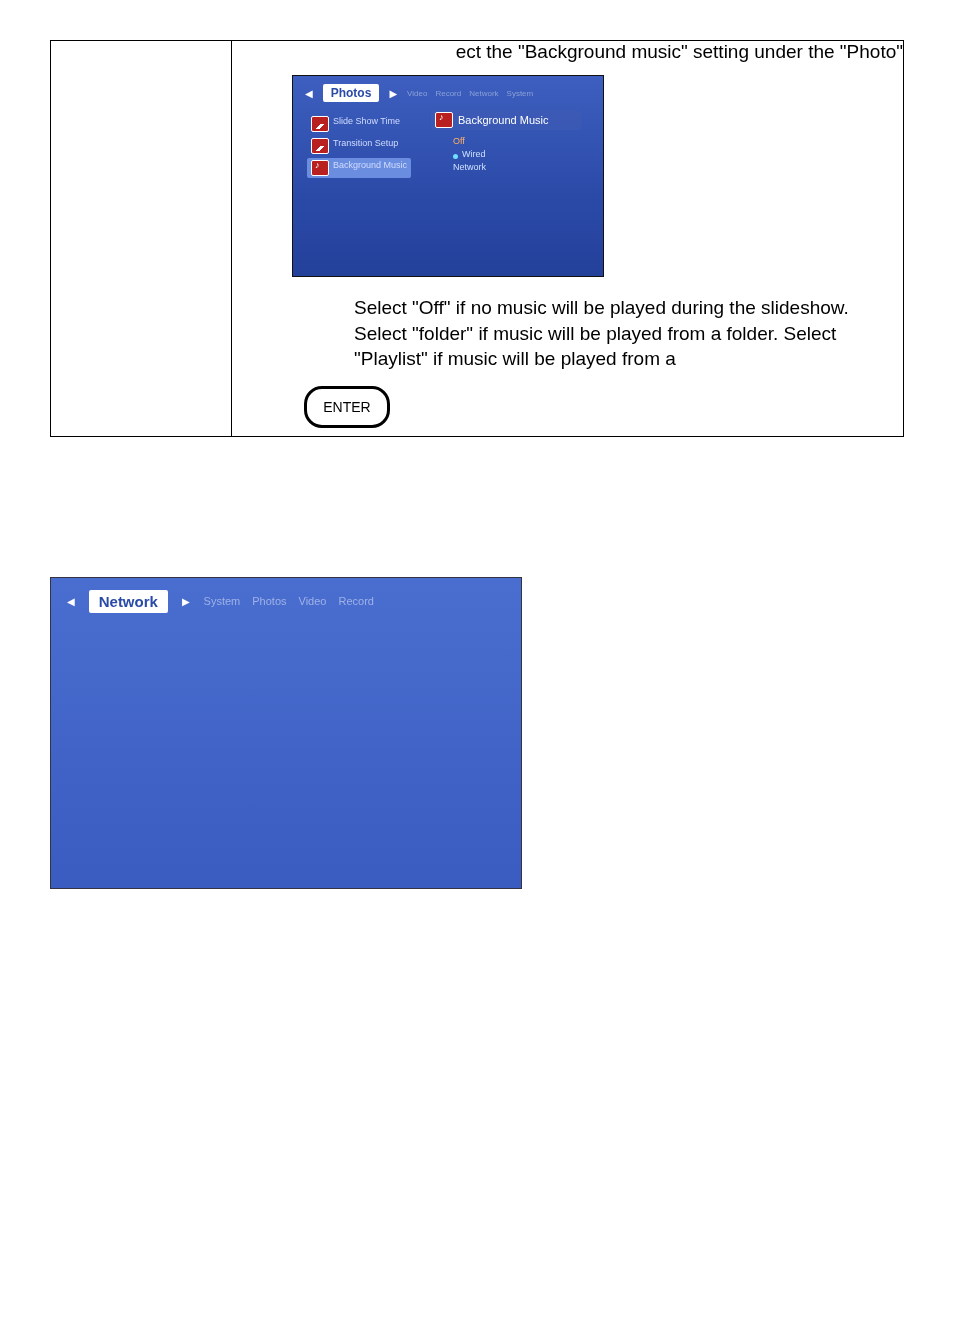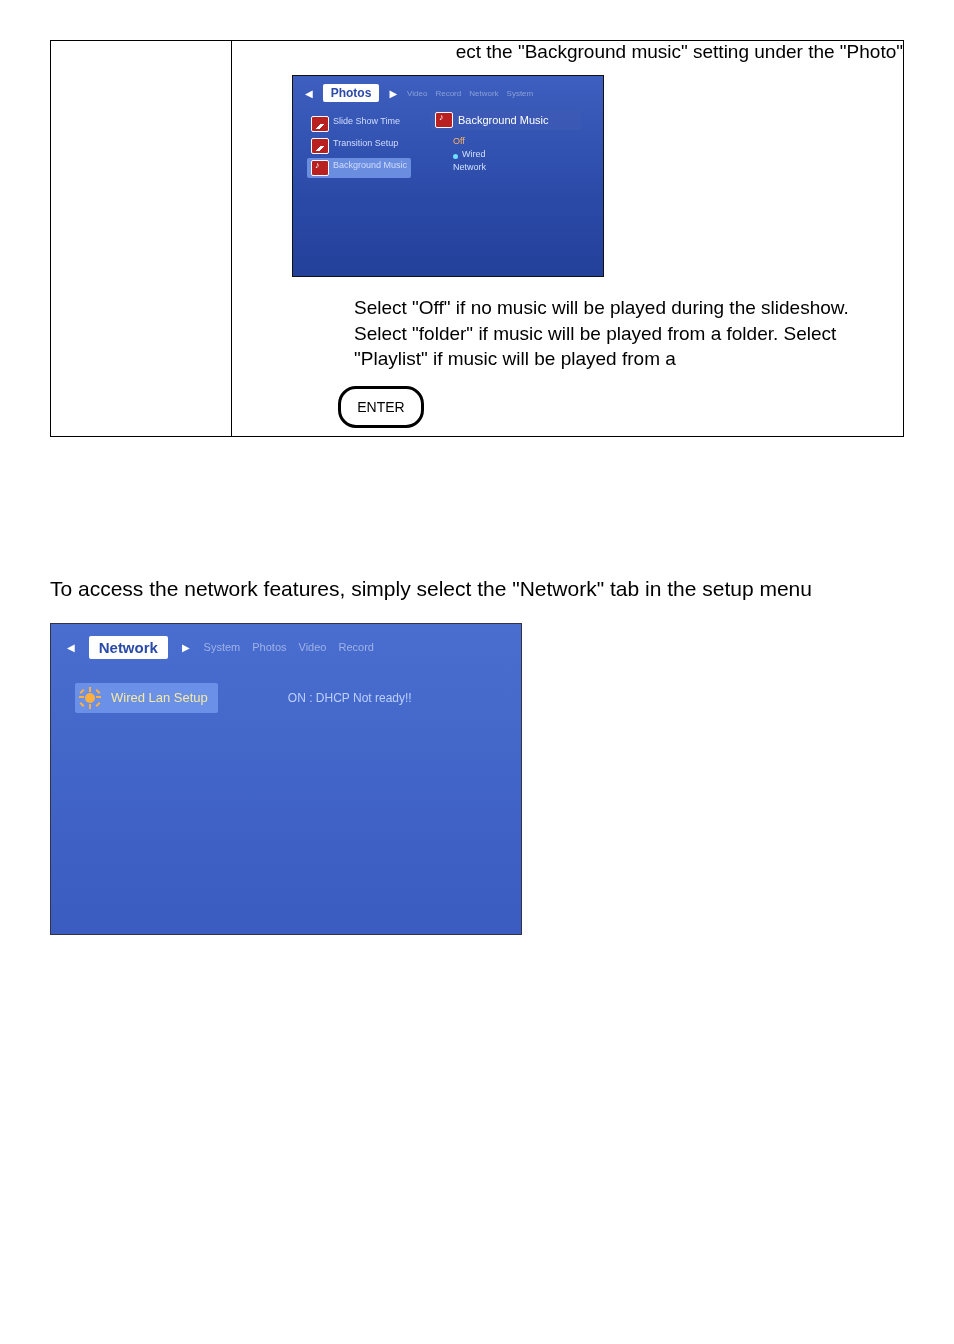--- a/index.html
+++ b/index.html
@@ -155,21 +155,21 @@
   .dot {
     width: 5px; height: 5px; background: #6fe0ff; border-radius: 50%;
   }
   .explain {
     font-size: 19px;
     line-height: 1.35;
     margin: 10px 0 10px 122px;
     max-width: 530px;
   }
   .enter-btn {
-    margin: 4px 0 8px 106px;
+    margin: 4px 0 8px 72px;
     width: 80px;
     height: 36px;
     border: 3px solid #000;
     border-radius: 18px / 18px;
     display: flex;
     align-items: center;
     justify-content: center;
     font-size: 14px;
   }
   .section-gap {
@@ -317,44 +317,26 @@
             <span>ENTER</span>
           </div>
         </div>
       </td>
     </tr>
   </tbody>
     </table>
 
   <div class="section-gap"></div>
 
-  <div class="network-text">To access the network features, simply select the "Network" tab in the setup menu</div>
 
   <div class="screenshot-network">
     <div class="net-tabbar">
       <span class="arrow-mark">◀</span>
       <span class="net-tab-active">Network</span>
       <span class="arrow-mark">▶</span>
       <span>System</span>
       <span>Photos</span>
       <span>Video</span>
       <span>Record</span>
     </div>
-    <div class="net-row">
-      <div class="net-item">
-        <span class="sun-icon">
-          <span class="core"></span>
-          <span class="ray r1"></span>
-            <span class="ray r2"></span>
-          <span class="ray r3"></span>
-            <span class="ray r4"></span>
-          <span class="ray r5"></span>
-            <span class="ray r6"></span>
-          <span class="ray r7"></span>
-            <span class="ray r8"></span>
-        </span>
-        <span class="net-label">Wired Lan Setup</span>
-      </div>
-      <span class="net-status">ON : DHCP Not ready!!</span>
-    </div>
   </div>
 
 </div>
 
 </body></html>

